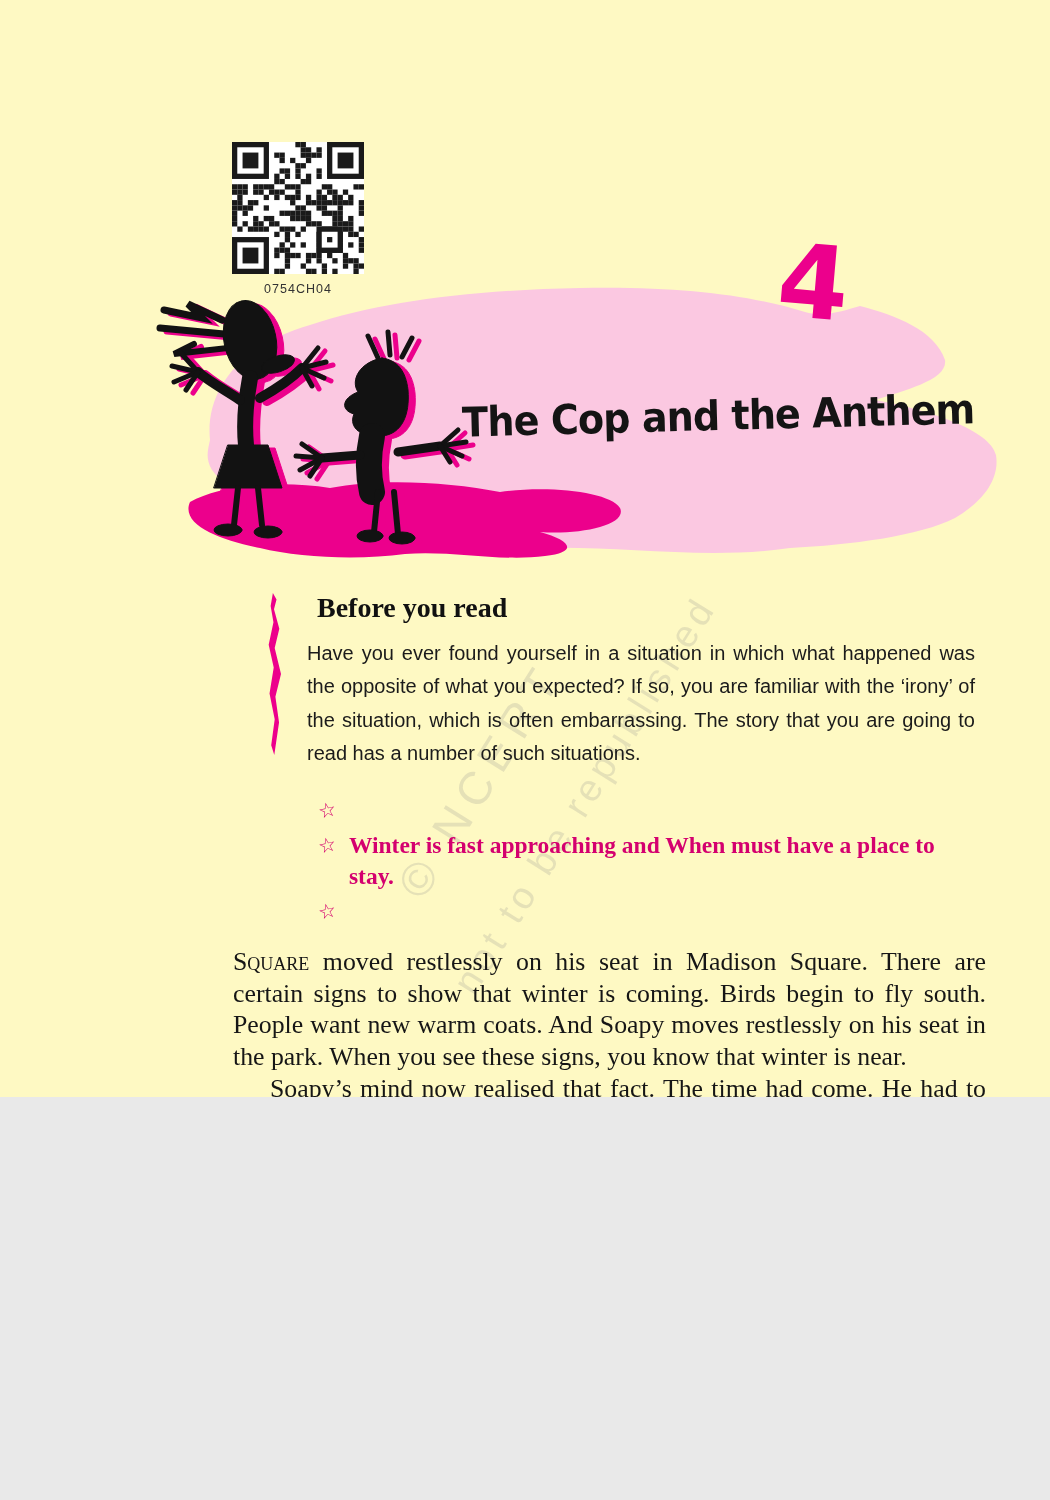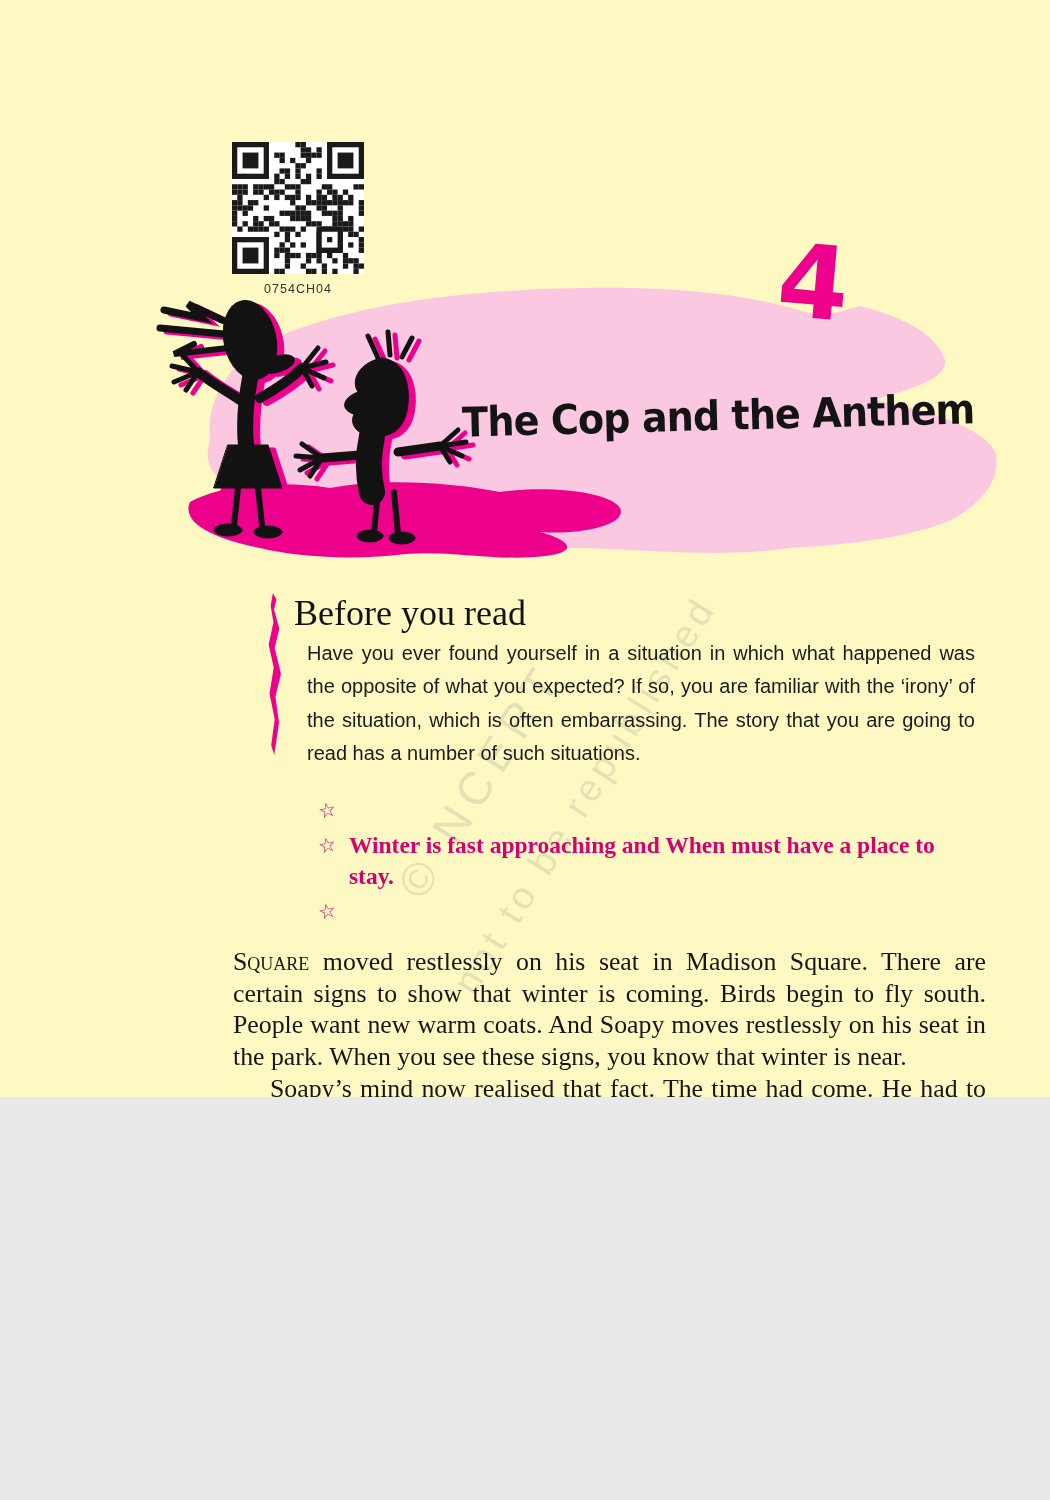--- a/index.html
+++ b/index.html
@@ -52,23 +52,23 @@
   .wm2{left:585px;top:795px;font-size:38px;letter-spacing:5px;
        transform:translate(-50%,-50%) rotate(-58deg);}
 
   
   .pink-bar{
     position:absolute;left:267px;top:593px;width:14px;height:162px;
     background:#EC008C;
     clip-path:polygon(42% 0,68% 4%,50% 10%,88% 22%,55% 34%,100% 50%,60% 64%,86% 80%,52% 100%,30% 94%,55% 78%,18% 62%,48% 46%,12% 32%,46% 18%,26% 8%);
   }
   .byr-heading{
-    position:absolute;left:294px;top:592px;
+    position:absolute;left:317px;top:592px;
     font-family:"Liberation Serif","DejaVu Serif",serif;
-    font-weight:normal;font-size:36px;color:#111;
+    font-weight:bold;font-size:28px;color:#111;
   }
   .byr-intro{
     position:absolute;left:307px;top:637px;width:668px;
     font-family:"Liberation Sans","DejaVu Sans",sans-serif;
     font-size:20px;line-height:33.4px;color:#1b1b1b;
     text-align:justify;
   }
 
   
   .bullets{position:absolute;left:318px;top:795px;width:662px;margin:0;padding:0;list-style:none;}

